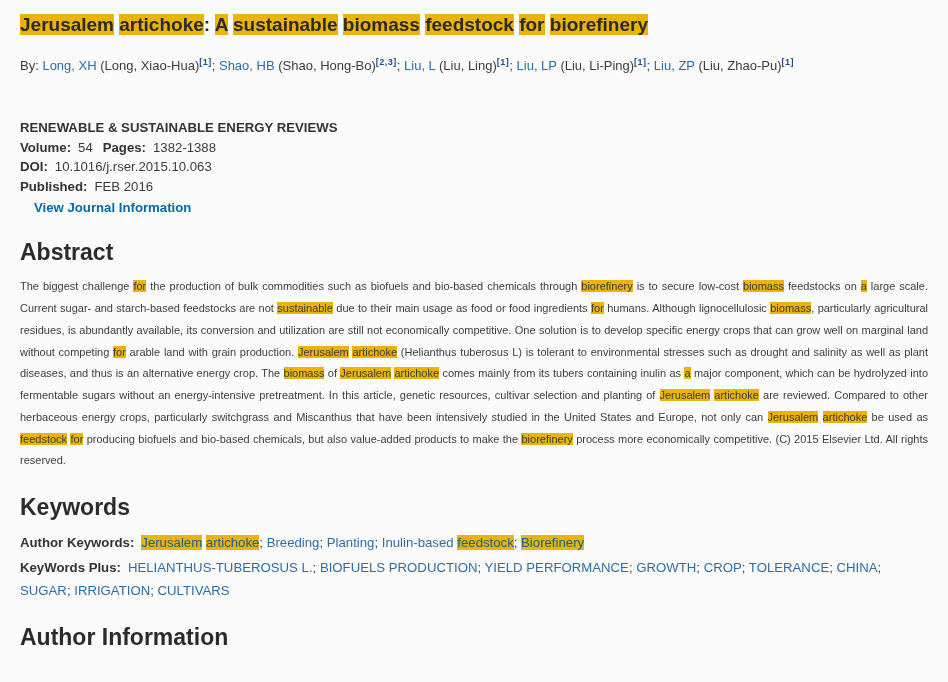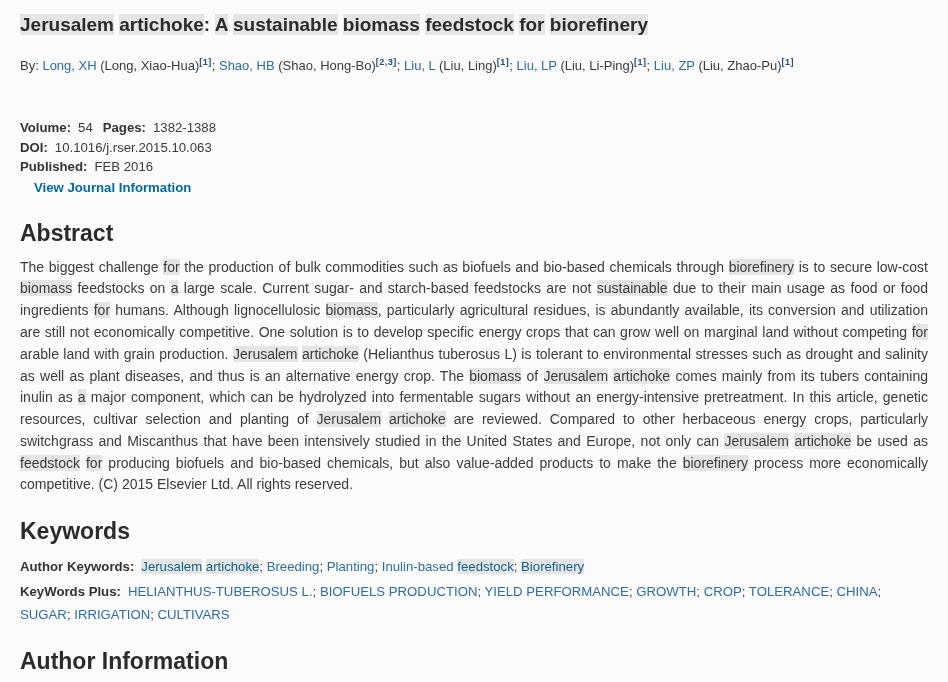--- a/index.html
+++ b/index.html
@@ -5,21 +5,21 @@
   * { margin: 0; padding: 0; box-sizing: border-box; }
   html, body { width: 948px; height: 682px; }
   body {
     background: #fbfbfb;
     font-family: "Liberation Sans", sans-serif;
     color: #3c3c3c;
     overflow: hidden;
   }
   .page { padding: 12px 20px 0 20px; }
 
-  .hl { background: #e5e5e5; }
+  .hl { background: #eab308; }
 
   .title {
     font-size: 19px;
     font-weight: bold;
     color: #2b2b2b;
     line-height: 1.35;
     margin-bottom: 18px;
   }
 
   a { text-decoration: none; cursor: pointer; }
@@ -57,21 +57,21 @@
 
   .section-heading {
     font-size: 23px;
     font-weight: bold;
     color: #2b2b2b;
     margin-top: 22px;
     margin-bottom: 10px;
   }
 
   .abstract {
-    font-size: 14px;
+    font-size: 11px;
     line-height: 21.8px;
     text-align: justify;
     color: #3c3c3c;
   }
 
   .kw-line {
     font-size: 13.2px;
     line-height: 23px;
     margin-bottom: 2px;
   }
@@ -83,20 +83,21 @@
 
 <div class="page">
 
   <h1 class="title"><span class="hl">Jerusalem</span><span> </span><span class="hl">artichoke</span><span>: </span><span class="hl">A</span><span> </span><span class="hl">sustainable</span><span> </span><span class="hl">biomass</span><span> </span><span class="hl">feedstock</span><span> </span><span class="hl">for</span><span> </span><span class="hl">biorefinery</span></h1>
 
   <div class="byline">
     <span>By: </span><span><a href="#" class="author-link">Long, XH</a><span> (Long, Xiao-Hua)</span><sup class="aff">[1]</sup><span class="sep">; </span><a href="#" class="author-link">Shao, HB</a><span> (Shao, Hong-Bo)</span><sup class="aff">[2,3]</sup><span class="sep">; </span><a href="#" class="author-link">Liu, L</a><span> (Liu, Ling)</span><sup class="aff">[1]</sup><span class="sep">; </span><a href="#" class="author-link">Liu, LP</a><span> (Liu, Li-Ping)</span><sup class="aff">[1]</sup><span class="sep">; </span><a href="#" class="author-link">Liu, ZP</a><span> (Liu, Zhao-Pu)</span><sup class="aff">[1]</sup></span>
   </div>
 
   <div class="journal-block">
+    <div class="journal-name">RENEWABLE &amp; SUSTAINABLE ENERGY REVIEWS</div>
     <div class="meta-line">
       <span class="lbl">Volume:</span><span>54</span><span class="lbl second">Pages:</span><span>1382-1388</span>
     </div>
     <div class="meta-line">
       <span class="lbl">DOI:</span><span>10.1016/j.rser.2015.10.063</span>
     </div>
     <div class="meta-line">
       <span class="lbl">Published:</span><span>FEB 2016</span>
     </div>
     <a class="view-link" href="#">View Journal Information</a>

